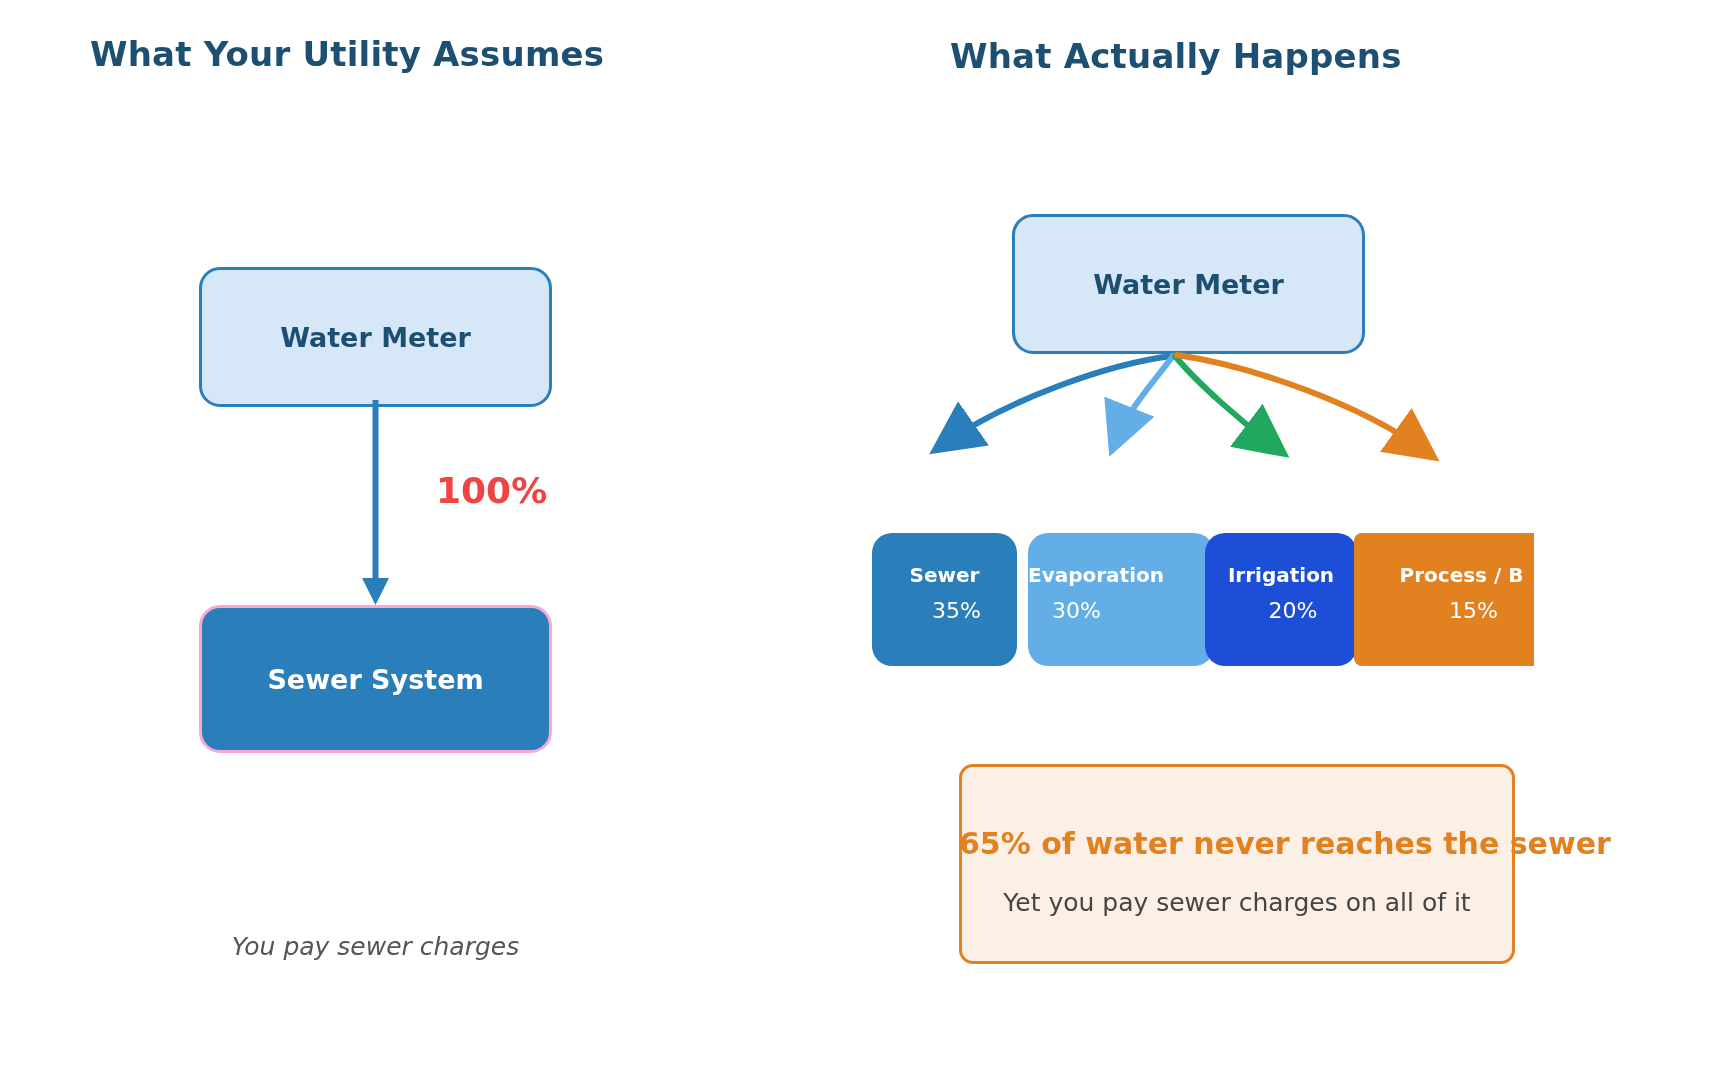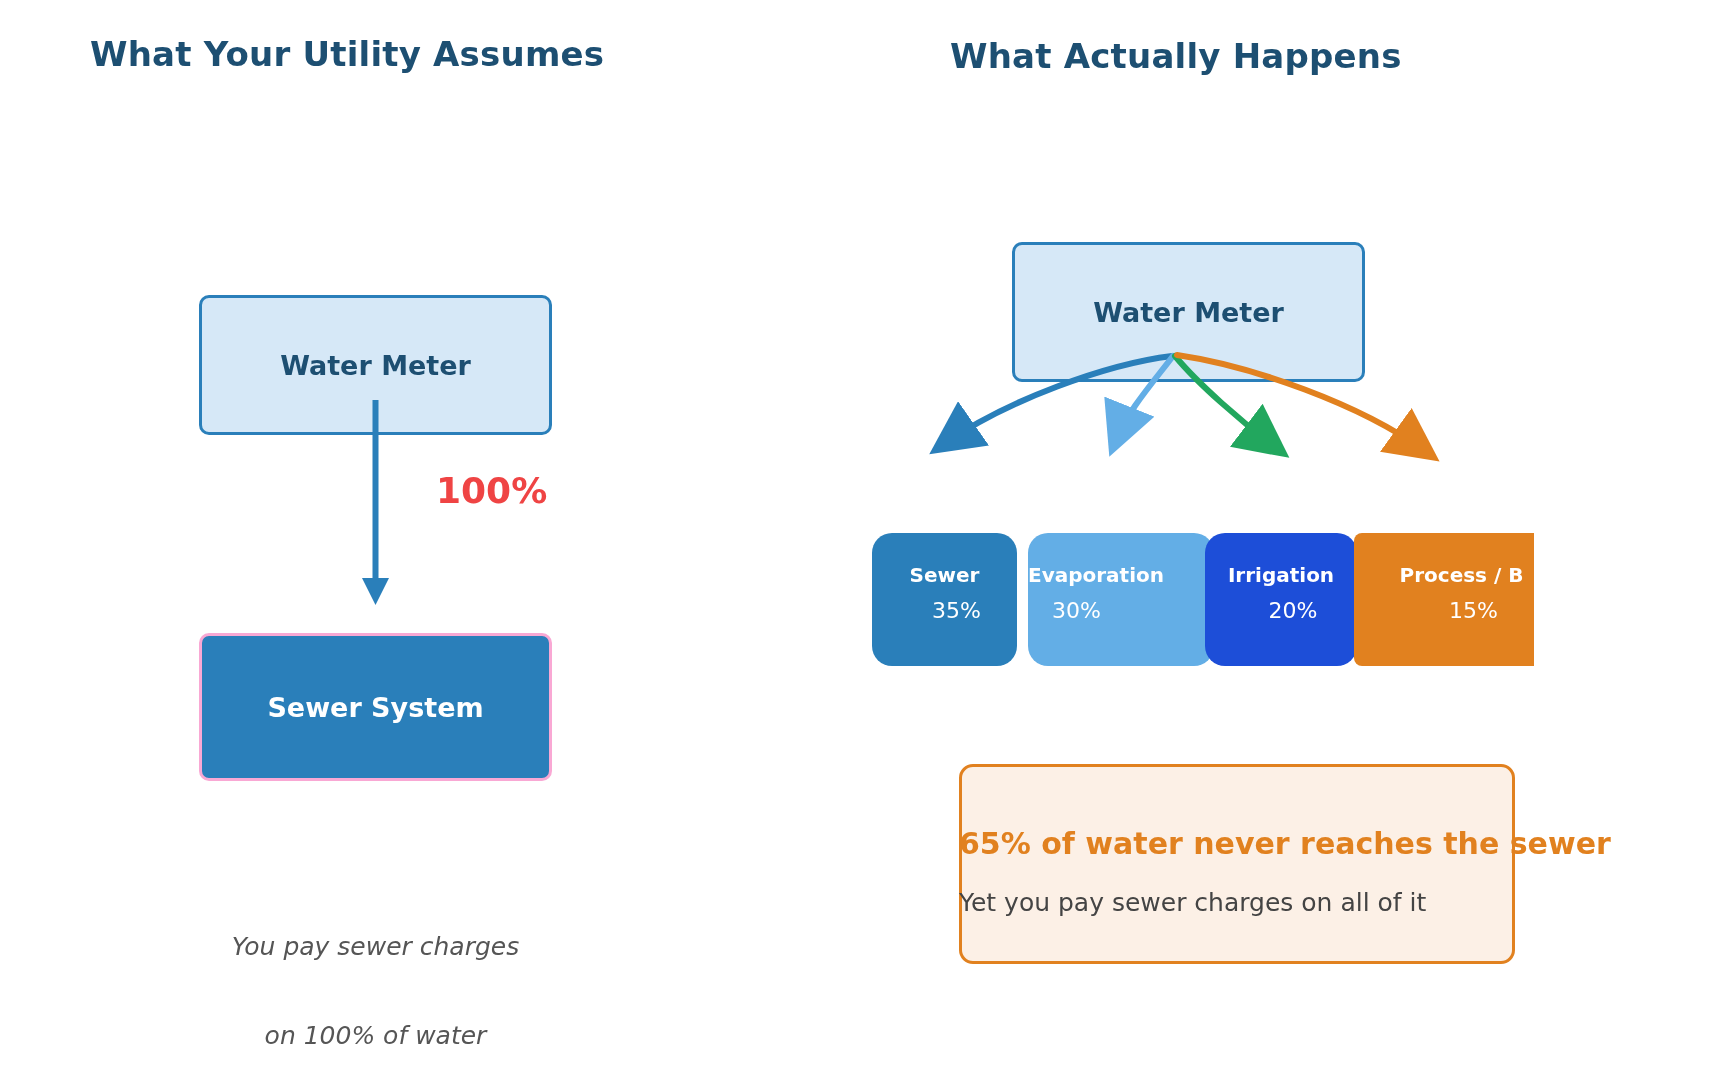--- a/index.html
+++ b/index.html
@@ -16,21 +16,21 @@
     position:absolute;font-size:34px;font-weight:bold;color:#1d4f72;
     white-space:nowrap;letter-spacing:.2px;
   }
   #left-title{left:90px;top:34px;}
   #right-title{left:88px;top:36px;}
 
   
   .node{
     position:absolute;box-sizing:border-box;
     display:flex;flex-direction:column;align-items:center;justify-content:center;
-    border-radius:10px;text-align:center;margin-top:28px;
+    border-radius:21px;text-align:center;
   }
   .node .title{font-weight:bold;}
 
   
   #lm-meter{
     left:199px;top:267px;width:353px;height:140px;
     background:#d6e8f7;border:3px solid #2a7fba;
   }
   #lm-meter .title{font-size:27px;color:#1d4f72;}
 
@@ -73,21 +73,21 @@
   #rm-callout{
     position:absolute;left:97px;top:764px;width:556px;height:200px;
     background:#fcf0e6;border:3px solid #e1811f;border-radius:14px;
     box-sizing:border-box;
   }
   #rm-callout-head{
     position:absolute;left:97px;top:826px;width:556px;text-align:center;
     font-size:30px;font-weight:bold;color:#e1811f;white-space:nowrap;
   }
   #rm-callout-sub{
-    position:absolute;left:97px;top:888px;width:556px;text-align:left;
+    position:absolute;left:97px;top:888px;width:556px;text-align:center;
     font-size:25px;color:#444444;white-space:nowrap;
   }
 </style>
 </head>
 <body>
 
 <div class="panel" id="left-panel">
 
   <div class="panel-title" id="left-title">What Your Utility Assumes</div>
 
@@ -101,21 +101,20 @@
   </svg>
 
   <div id="lm-pct">100%</div>
 
   <div class="node" id="lm-sewer">
     <span class="title">Sewer System</span>
   </div>
 
   <div class="caption" id="lm-caption">
     <div>You pay sewer charges</div>
-    <div>on 100% of water</div>
   </div>
 </div>
 
 <div class="panel" id="right-panel">
 
   <div class="panel-title" id="right-title">What Actually Happens</div>
 
   <div class="node" id="rm-meter">
     <span class="title">Water Meter</span>
   </div>

